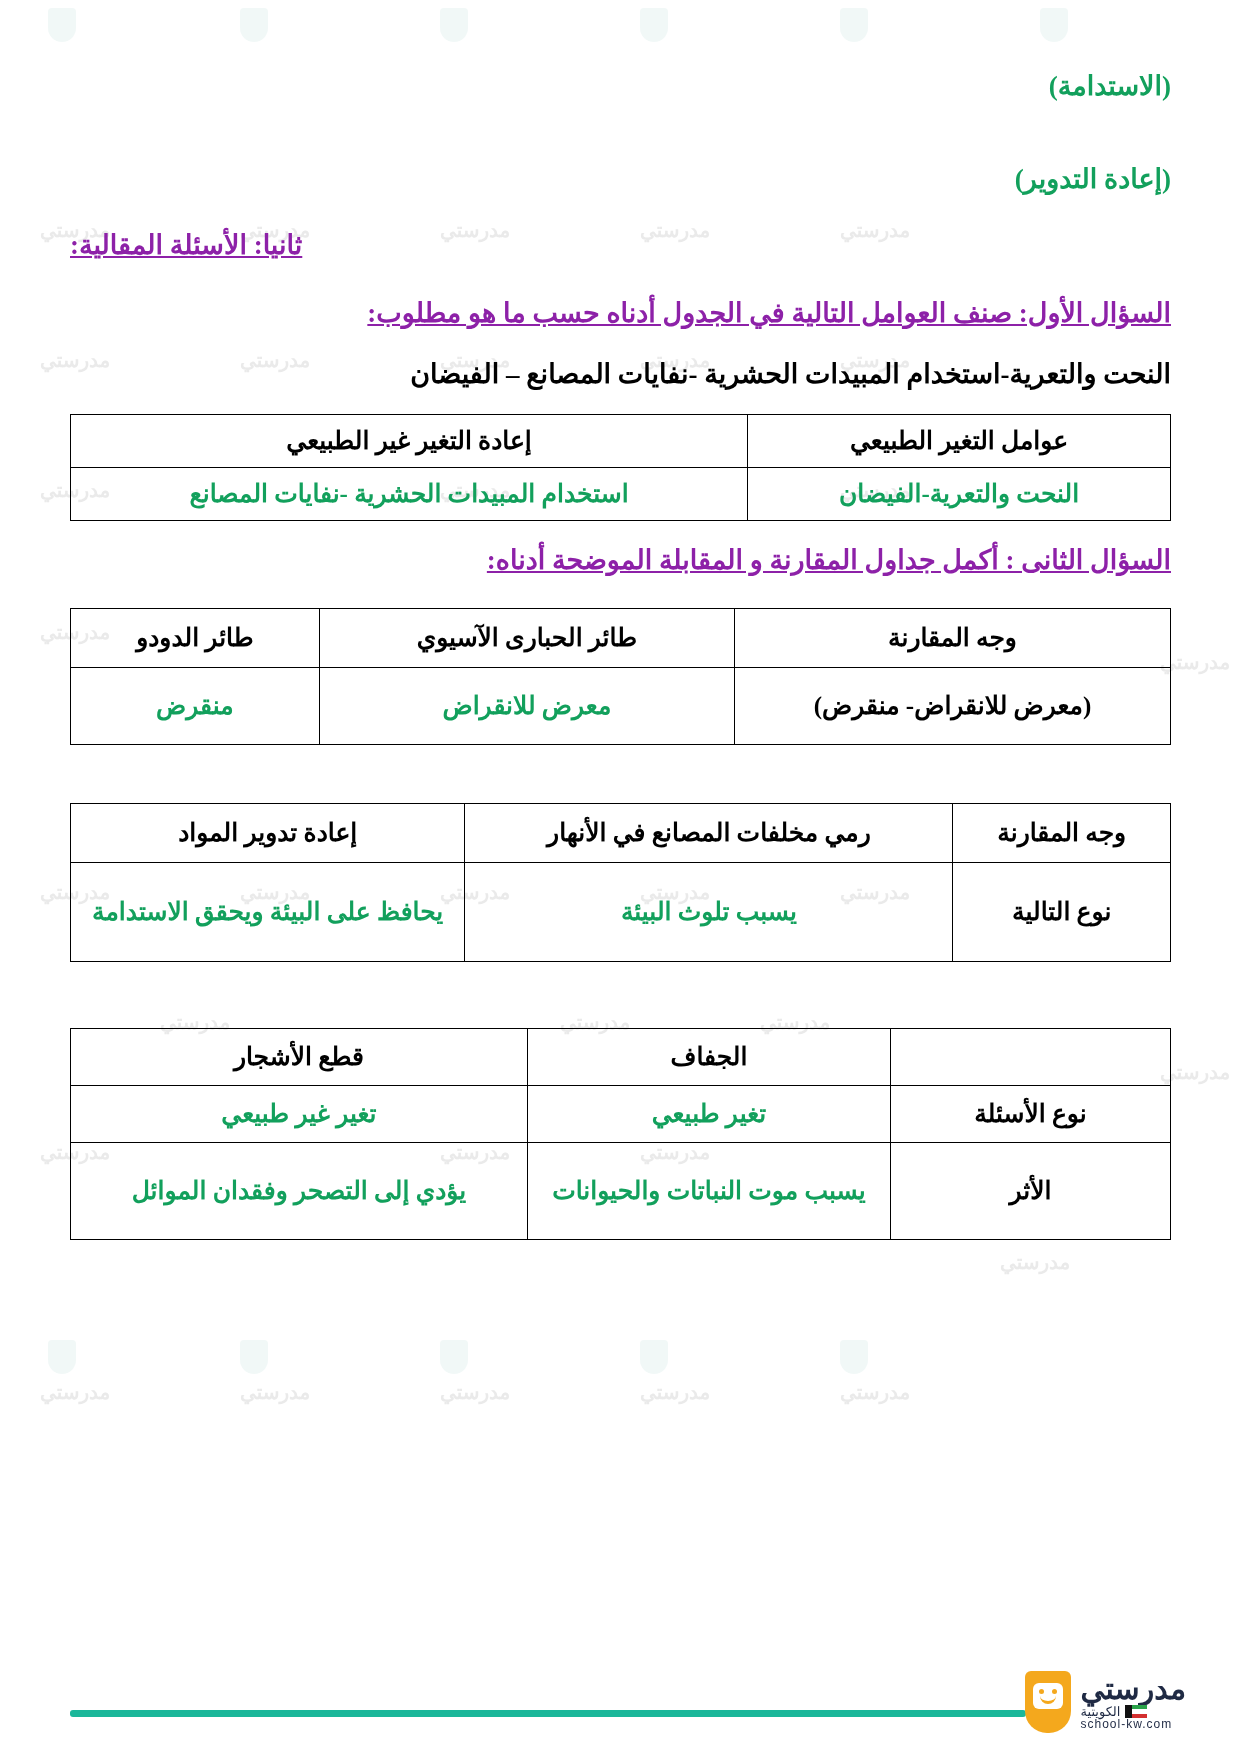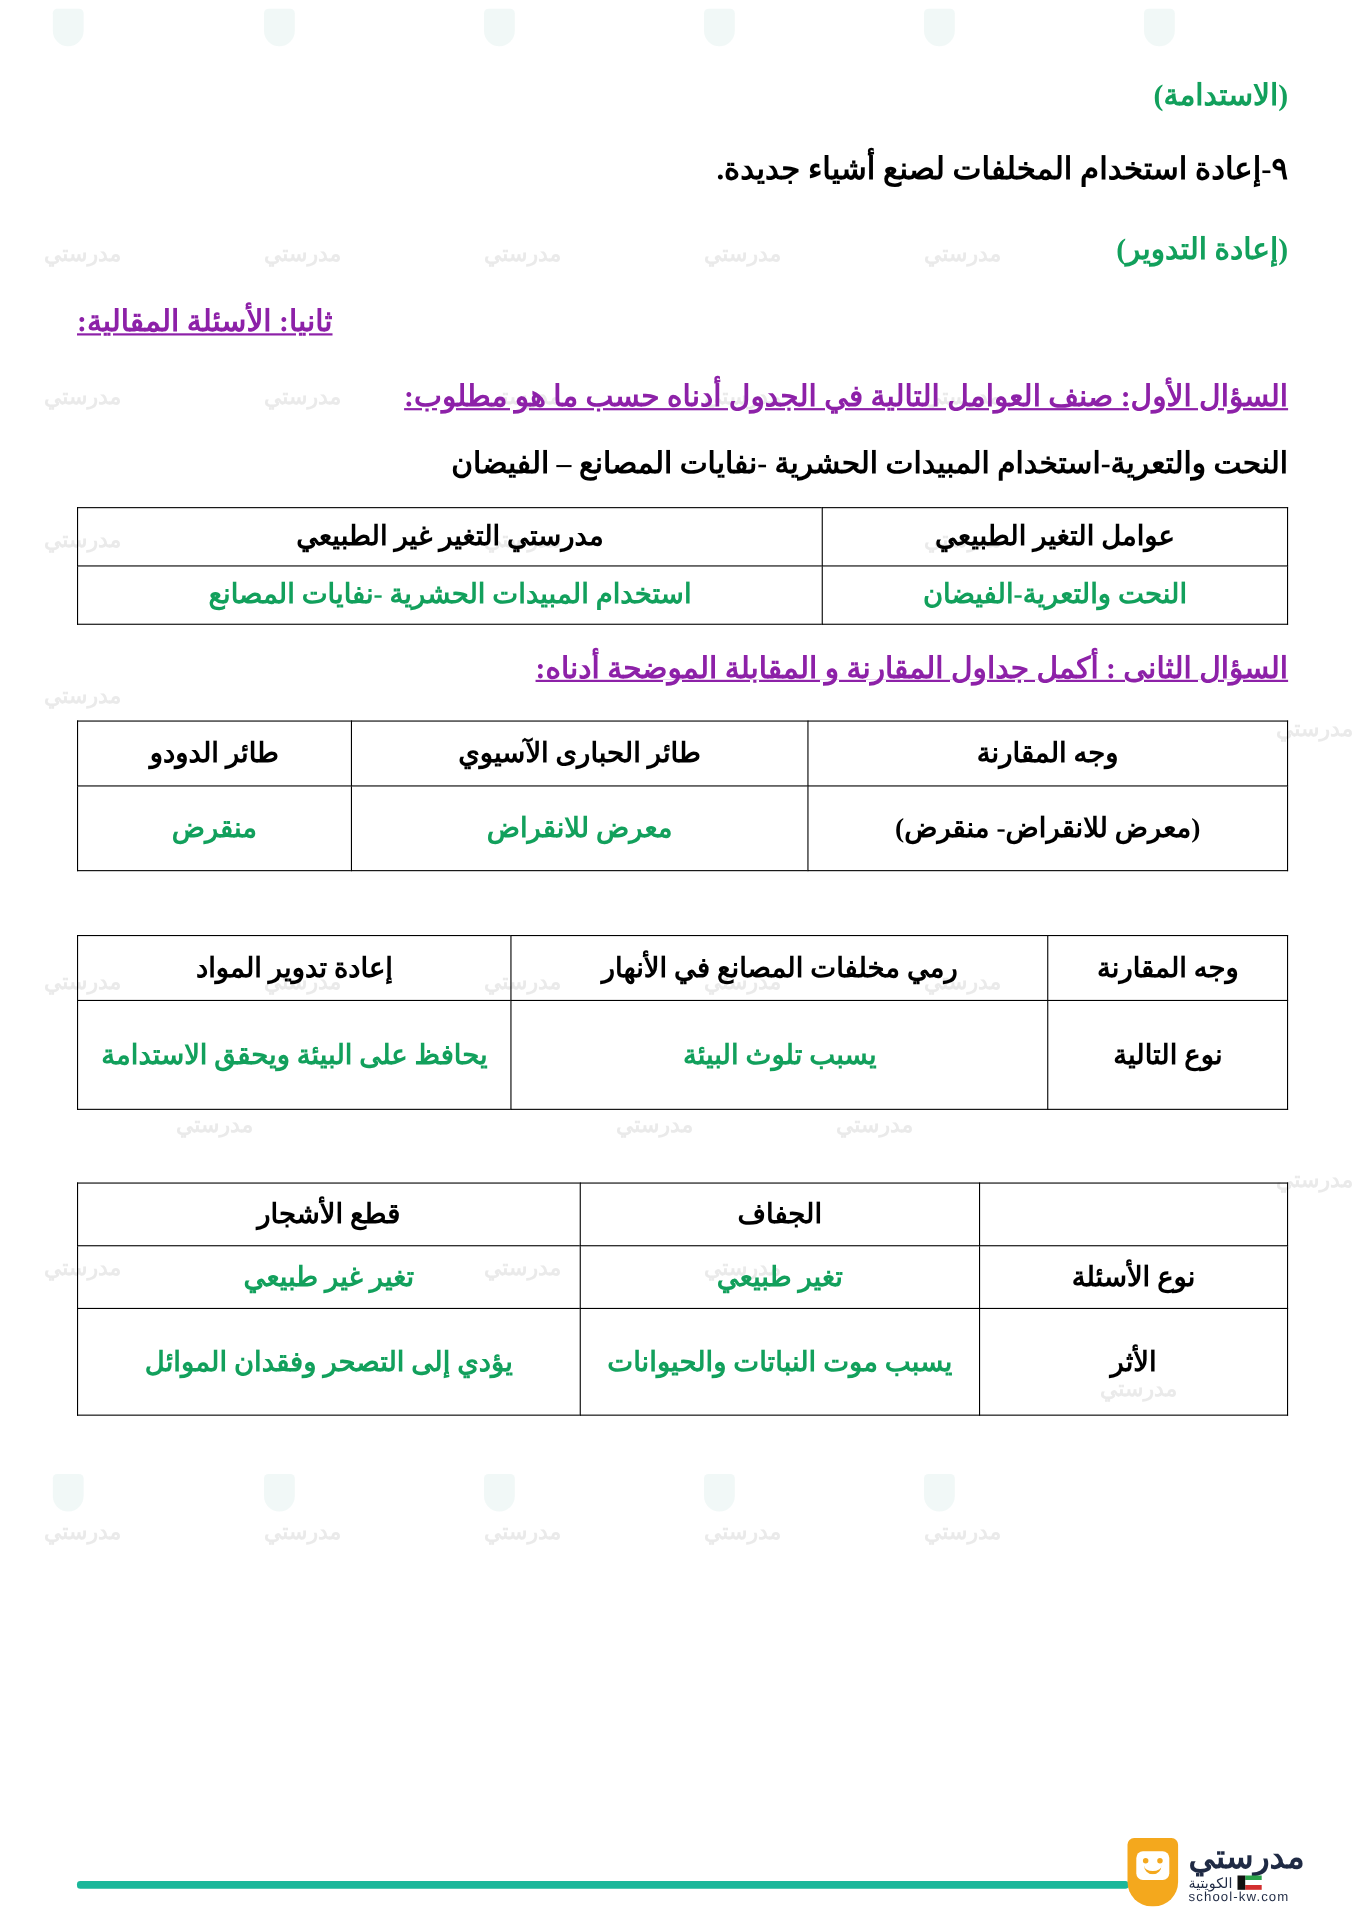--- a/index.html
+++ b/index.html
@@ -317,21 +317,20 @@
 
   <div class="spacer-40"></div>
 
 
   <div class="spacer-26"></div>
 
   <p class="answer-green">(الاستدامة)</p>
 
   <div class="spacer-26"></div>
 
-  <p class="q-line">٩-إعادة استخدام المخلفات لصنع أشياء جديدة.</p>
 
   <div class="spacer-26"></div>
 
   <p class="answer-green">(إعادة التدوير)</p>
 
   <div class="spacer-26"></div>
 
   <p class="heading-purple">ثانيا: الأسئلة المقالية:</p>
 
   <div class="spacer-26"></div>
@@ -343,21 +342,21 @@
   <div class="spacer-18"></div>
 
   <p class="plain-line">النحت والتعرية-استخدام المبيدات الحشرية -نفايات المصانع – الفيضان</p>
 
   <div class="spacer-18"></div>
 
   <table class="doc t1">
     <tbody>
         <tr>
       <td class="hdr" style="width:38%">عوامل التغير الطبيعي</td>
-      <td class="hdr" style="width:62%">مدرستي التغير غير الطبيعي</td>
+      <td class="hdr" style="width:62%">إعادة التغير غير الطبيعي</td>
     </tr>
     <tr>
       <td class="ans">النحت والتعرية-الفيضان</td>
       <td class="ans">استخدام المبيدات الحشرية -نفايات المصانع</td>
     </tr>
   </tbody>
     </table>
 
   <div class="spacer-18"></div>
 

